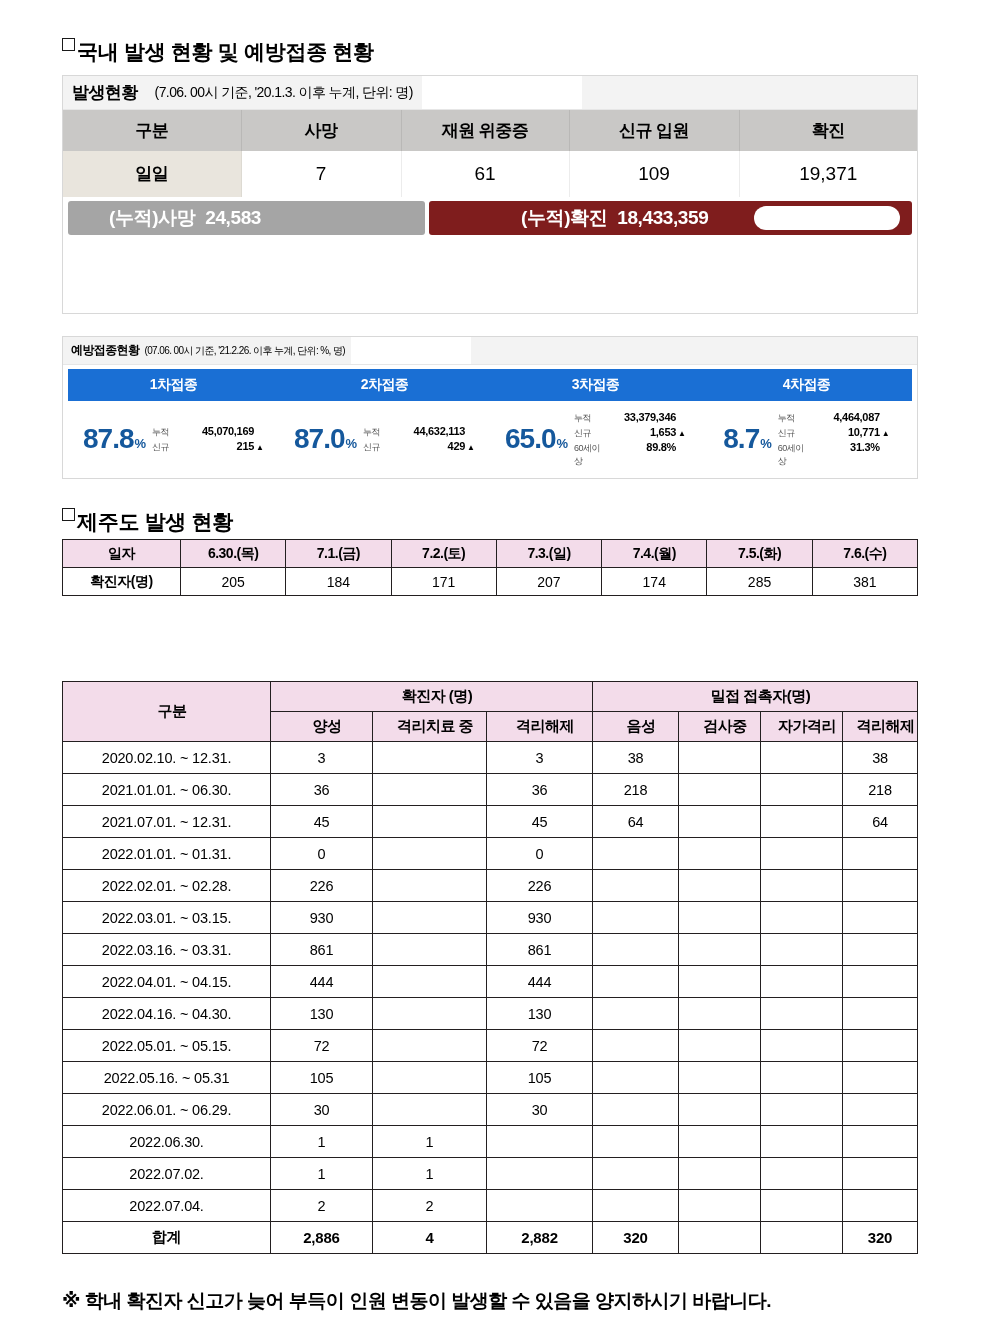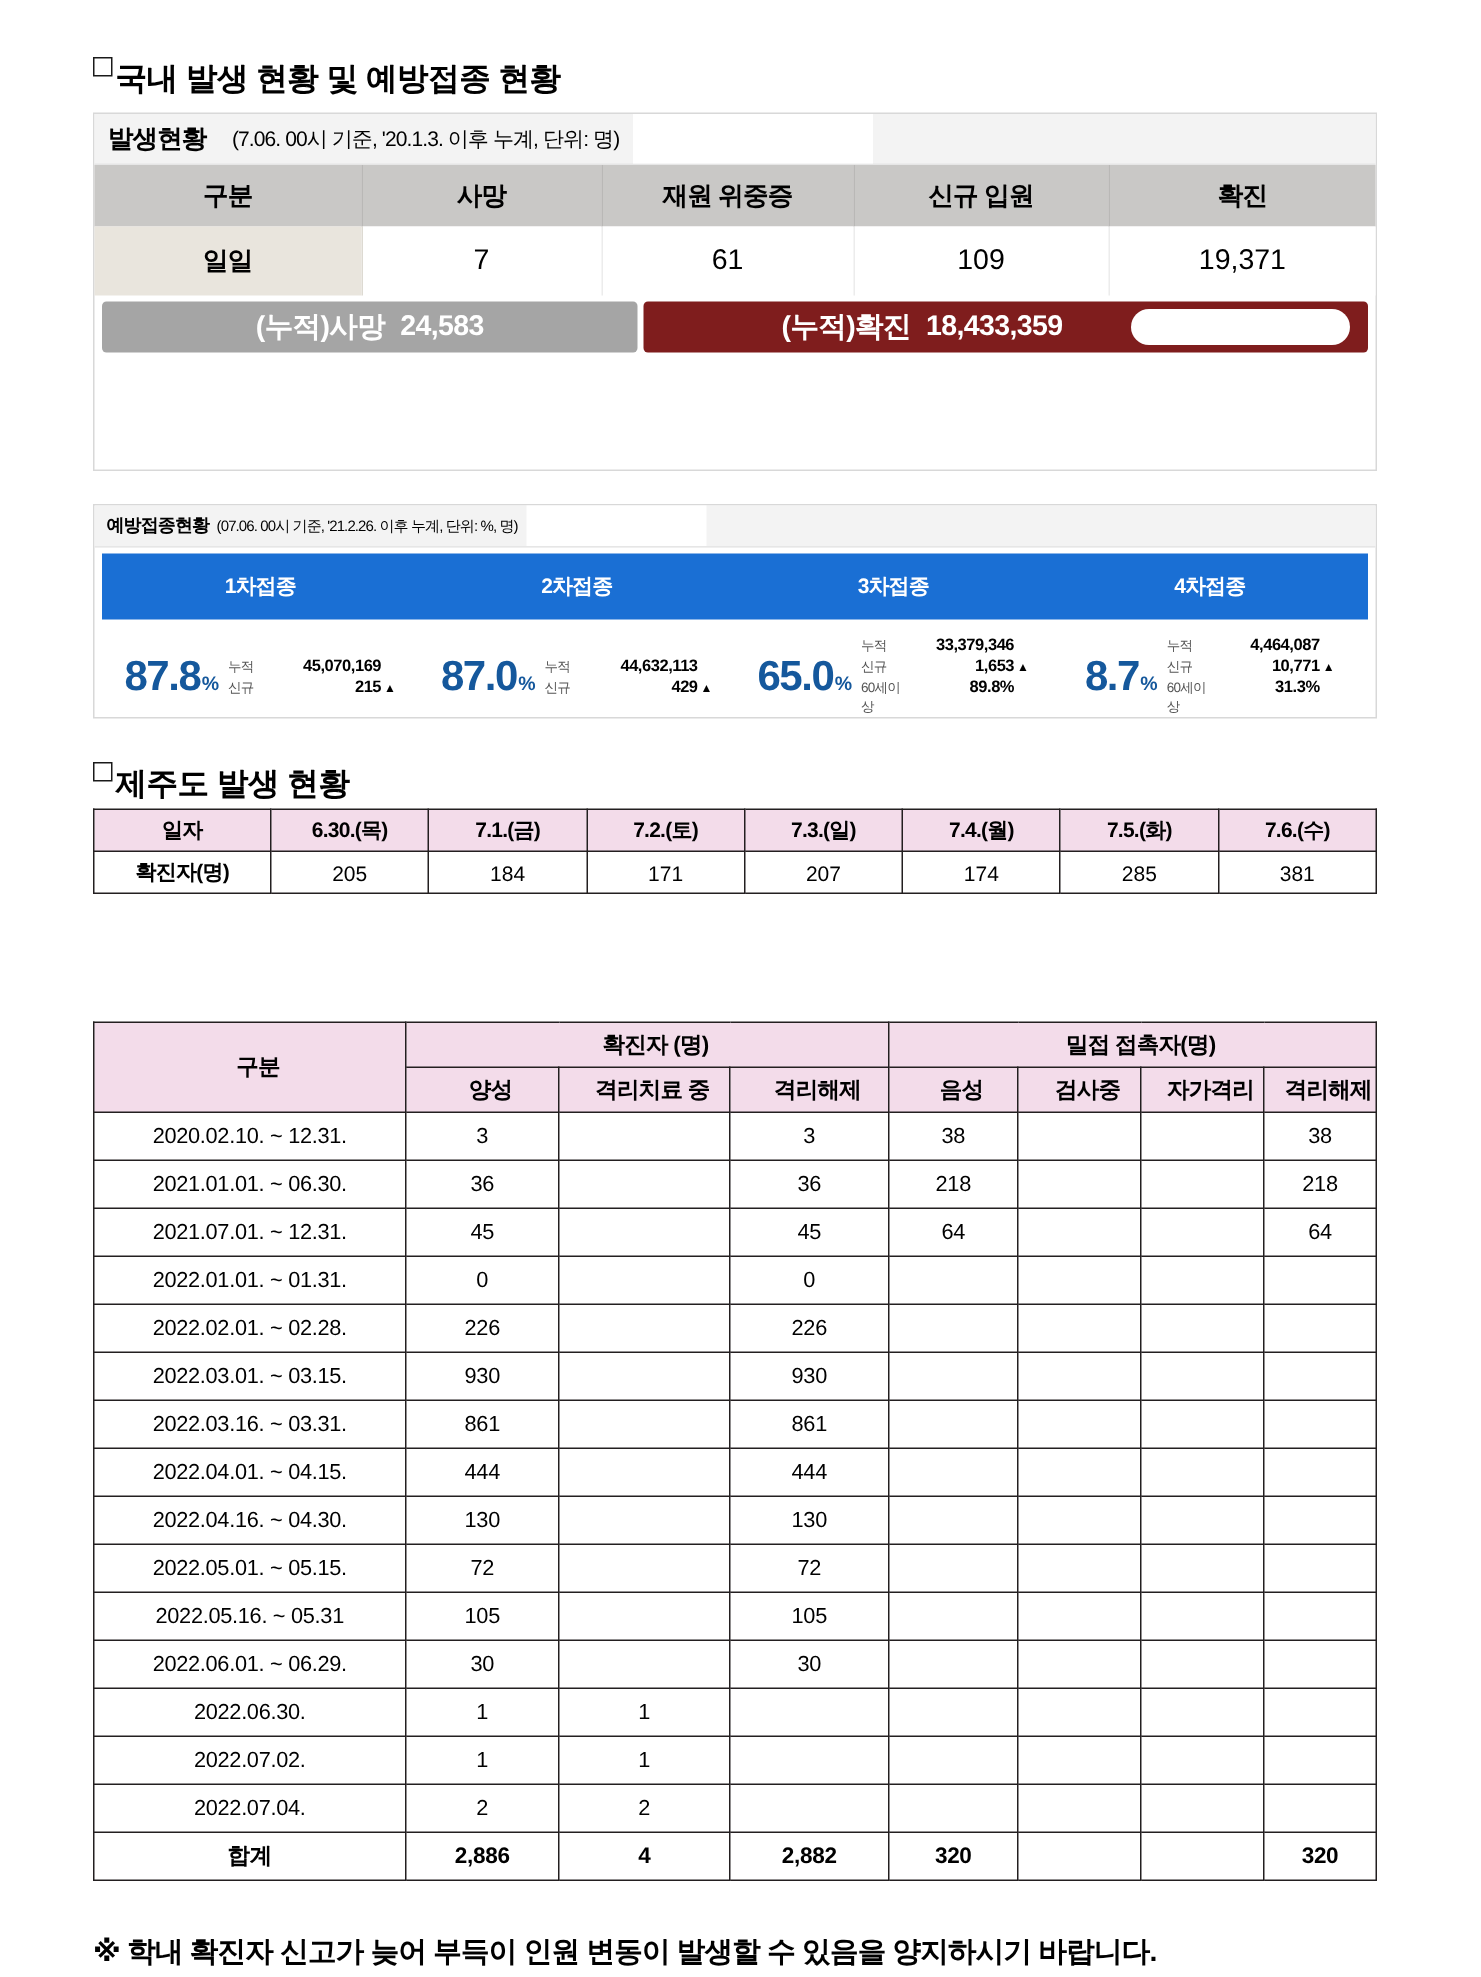--- a/index.html
+++ b/index.html
@@ -70,24 +70,25 @@
     background: #e9e5dd;
     font-weight: bold;
     font-size: 17px;
     letter-spacing: -0.5px;
     line-height: 1.18;
     border-right: 1px solid #dddad2;
   }
   .cumbar { display: flex; height: 43px; padding: 4px 5px 5px 5px; gap: 4px; }
   .cum-left, .cum-right {
     height: 100%;
-    display: flex; align-items: center; justify-content: center;
+    display: flex; align-items: center; justify-content: flex-start;
     color: #ffffff; font-weight: bold; font-size: 19px;
     border-radius: 3px;
     letter-spacing: -0.4px;
+    padding-left: 41px;
   }
   .cum-left { width: 357px; background: #a5a5a5; }
   .cum-right { flex: 1; background: #7f1d1d; position: relative; justify-content: flex-start; padding-left: 92px; }
   .cum-pill {
     position: absolute; right: 12px; top: 50%; transform: translateY(-50%);
     width: 146px; height: 24px; background: #ffffff; border-radius: 12px;
   }
 
   
   .card2 {
@@ -98,21 +99,21 @@
     border: 1px solid #d8d8d8;
   }
   .card2-title {
     height: 28px; background: #f3f3f3;
     display: flex; align-items: center; padding-left: 8px;
     border-bottom: 1px solid #e6e6e6;
   }
   .card2-title .t1 { font-size: 12px; font-weight: bold; letter-spacing: -0.6px; }
   .card2-title .t2 { font-size: 10px; margin-left: 5px; letter-spacing: -0.6px; }
   .card2-title .filler { flex: 1; background: #ffffff; align-self: stretch; margin-left: 6px; max-width: 120px; }
-  .vax-bar { display: flex; height: 44px; background: #1a6fd4; margin: 4px 5px 0 5px; }
+  .vax-bar { display: flex; height: 32px; background: #1a6fd4; margin: 4px 5px 0 5px; }
   .vax-bar div {
     flex: 1; color: #fff; font-size: 14px; font-weight: bold;
     display: flex; align-items: center; justify-content: center;
     letter-spacing: -0.6px;
   }
   .vax-row { display: flex; height: 76px; margin: 0 5px; }
   .vax-cell {
     flex: 1; display: flex; align-items: center; justify-content: center;
     gap: 7px;
   }

